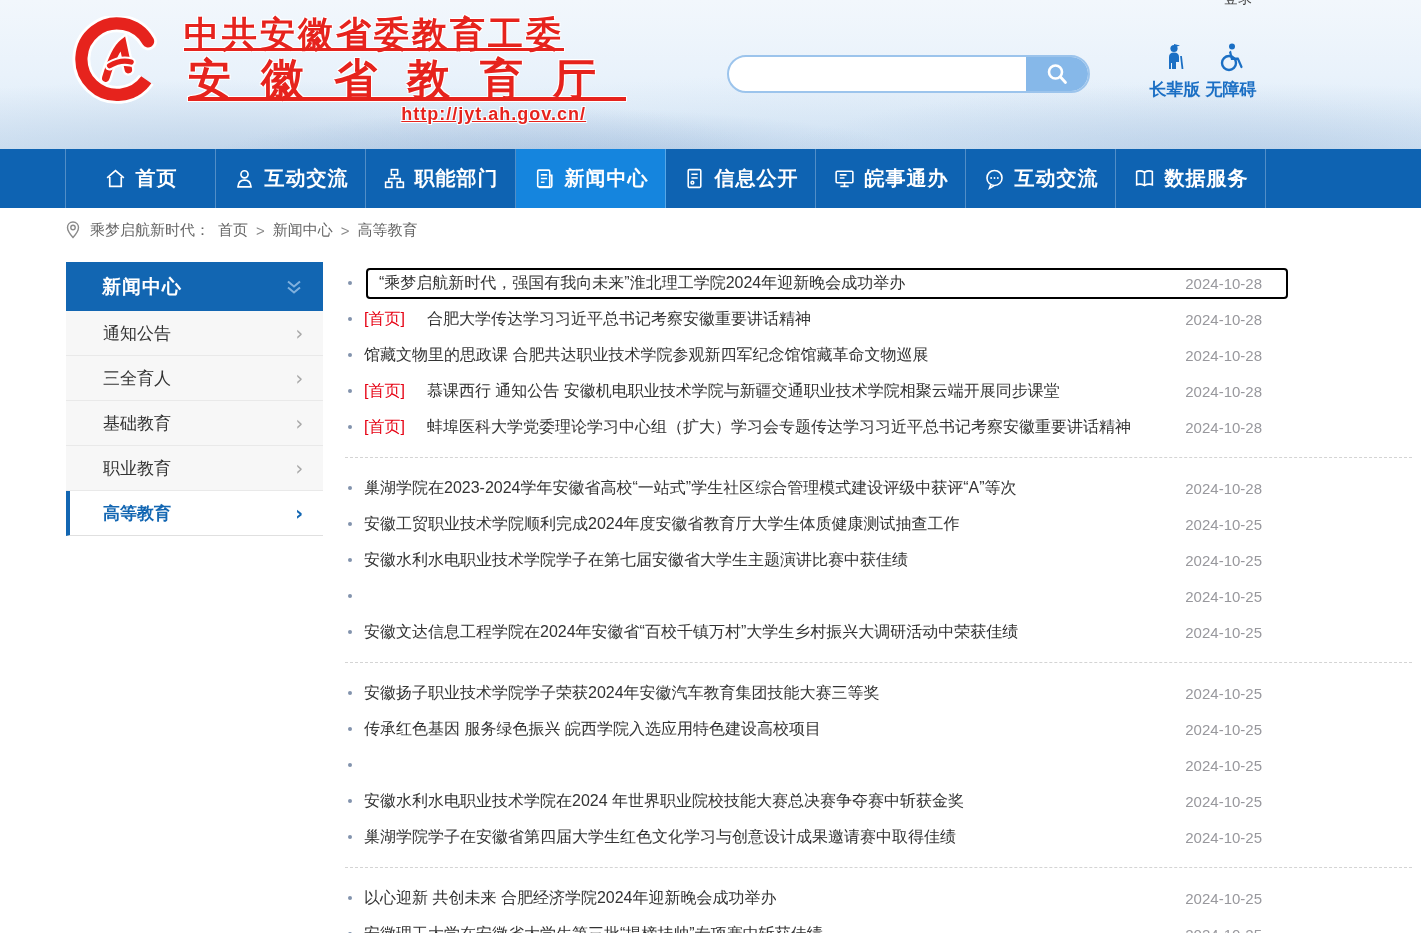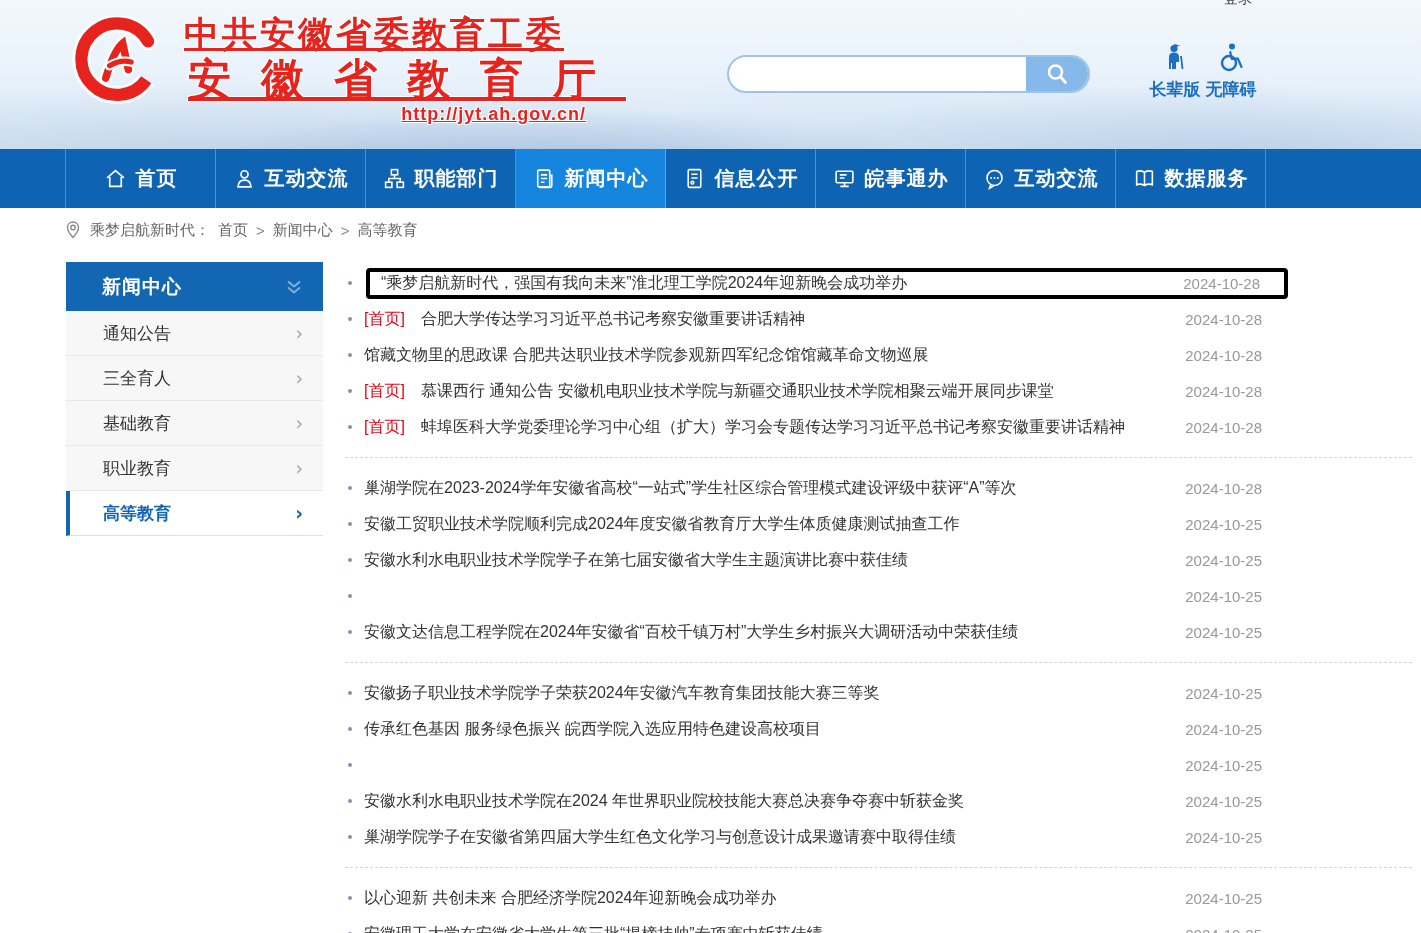--- a/index.html
+++ b/index.html
@@ -59,25 +59,25 @@
   .side-item .chev { position:absolute; right:20px; font-size:19px; color:#a9a9a9; font-family:"DejaVu Sans",sans-serif; }
   .side-item.active { background:#fff; border-left:4px solid #1266b2; padding-left:33px;
     color:#1266b2; font-weight:bold; border-bottom:1px solid #e0e0e0; }
   .side-item.active .chev { color:#1266b2; }
 
   
   .news-list { position:absolute; left:345px; top:265px; width:1076px; z-index:2; }
   .row { width:943px; height:36px; display:flex; align-items:center; padding-left:3px; }
   .dot { width:4px; height:4px; border-radius:50%; background:#8293ad; margin-right:12px; flex:none; }
   .prefix { color:#e60012; font-size:16px; white-space:nowrap; }
-  .prefix:not(:empty) { margin-right:16px; }
+  .prefix:not(:empty) { margin-right:22px; }
   .title { font-size:16px; color:#333; white-space:nowrap; overflow:hidden; cursor:pointer; }
   .date { margin-left:auto; padding-right:26px; font-size:15px; color:#98989d; white-space:nowrap; flex:none; }
   .row.hl { padding-left:3px; }
-  .hlbox { flex:1; height:31px; border:4px solid #000000; border-radius:4px; display:flex;
+  .hlbox { flex:1; height:31px; border:2px solid #000000; border-radius:4px; display:flex;
     align-items:center; padding-left:11px; margin-left:2px; }
   .hlbox .date { padding-right:24px; }
   .group-sep { height:25px; position:relative; width:1067px; }
   .group-sep::before { content:""; position:absolute; left:0; right:0; top:12px;
     border-top:1px dashed #d4d4d4; }
 </style>
 </head>
 <body>
 
 <div class="page">

